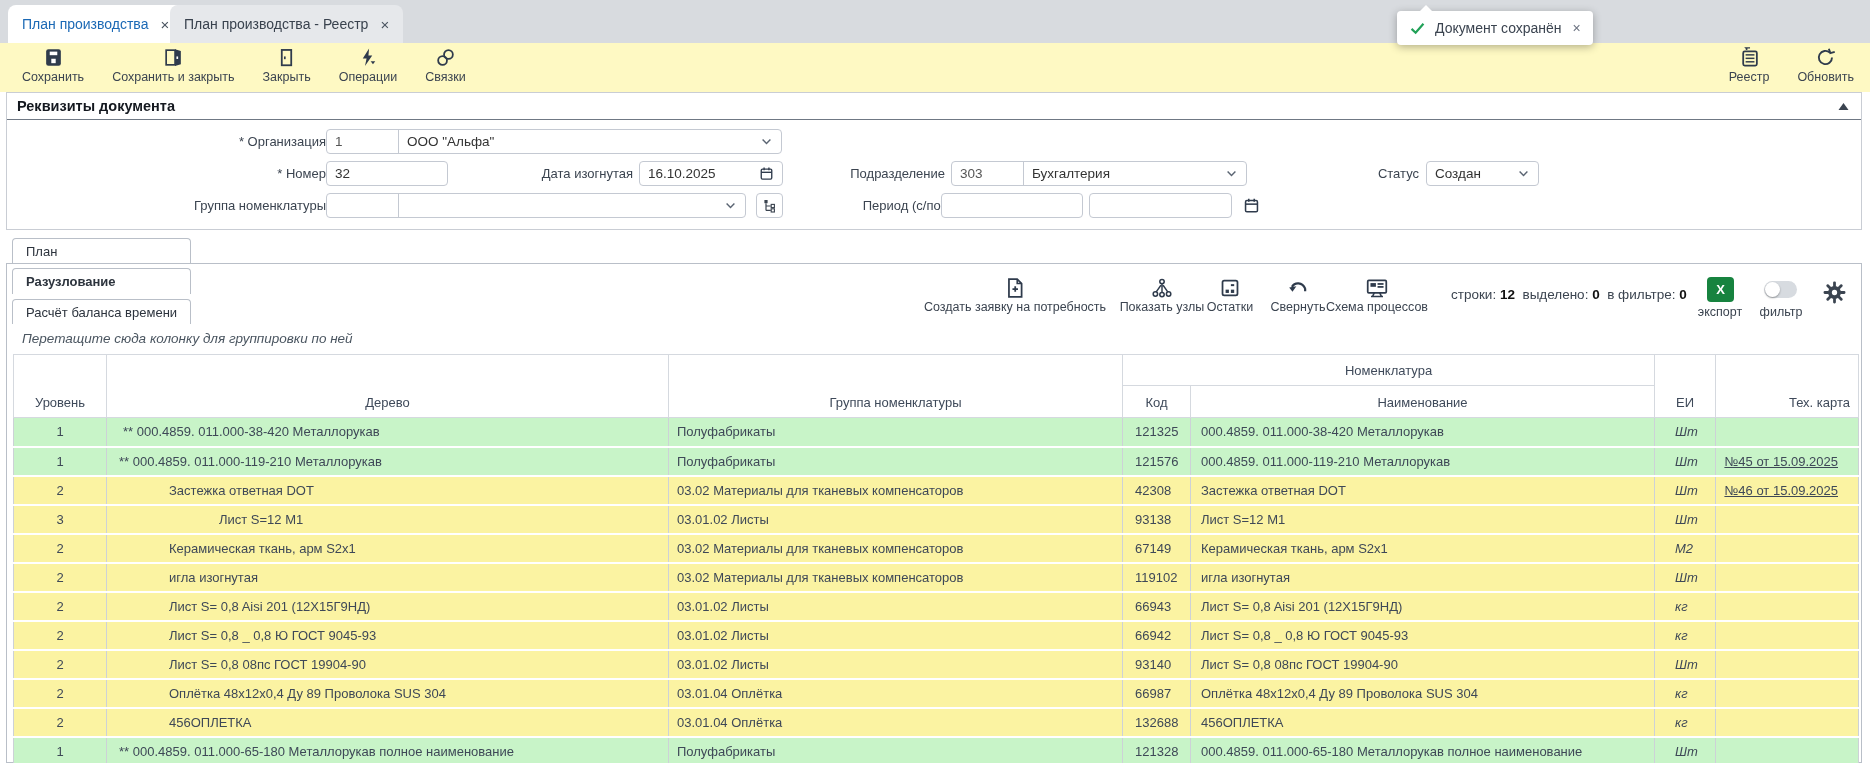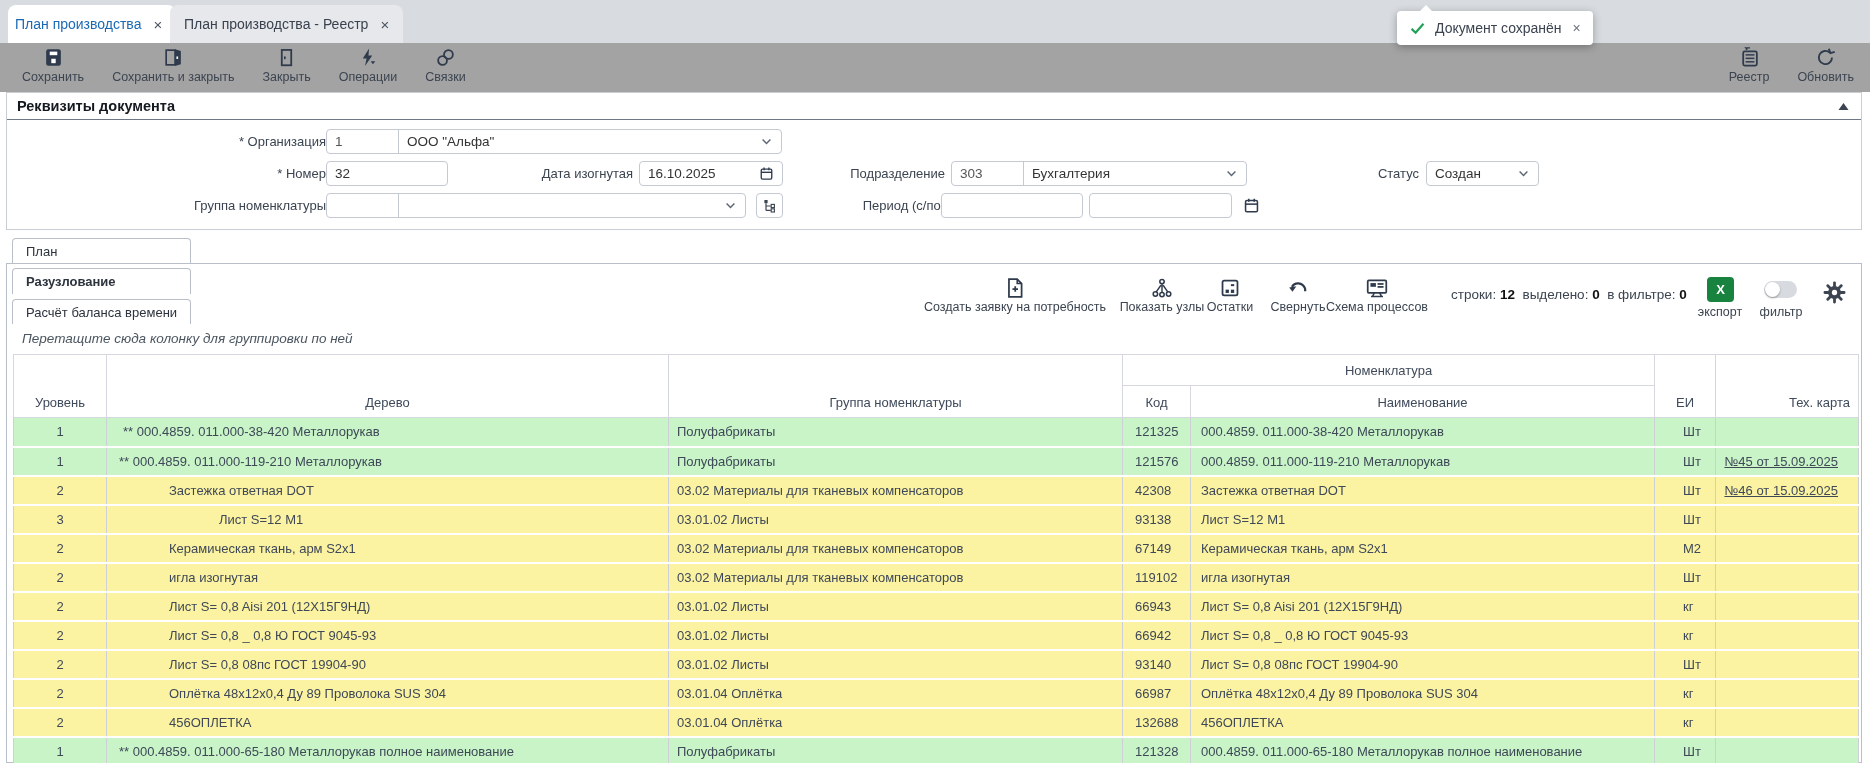--- a/index.html
+++ b/index.html
@@ -3,34 +3,34 @@
 <meta charset="utf-8">
 <style>
   * { margin:0; padding:0; box-sizing:border-box; }
   html,body { width:1870px; height:763px; overflow:hidden; background:#fff;
     font-family:"Liberation Sans","DejaVu Sans",sans-serif; color:#3b4450; }
 
   
   .tabbar { position:absolute; top:0; left:0; width:1870px; height:43px; background:#d8dbdf; }
   .wtab { position:absolute; bottom:0; height:38px; display:flex; align-items:center; gap:12px;
           padding:0 14px; border-radius:8px 8px 0 0; font-size:14px; cursor:pointer; }
-  .wtab.active { background:#fff; color:#1b69b5;padding-left:7px; }
+  .wtab.active { background:#fff; color:#1b69b5; }
   .wtab.inactive { background:#e6e8eb; color:#39424e; }
   .wtab .x { font-size:15px; color:#4a5460; line-height:1; }
 
   
   .toast { position:absolute; left:1397px; top:11px; height:34px; background:#fff; border-radius:4px;
            box-shadow:0 2px 8px rgba(0,0,0,.3); display:flex; align-items:center; gap:9px;
            padding:0 12px; font-size:14px; color:#3b4450; z-index:50; }
   .toast:before { content:""; position:absolute; top:-6px; left:22px; width:0; height:0;
            border-left:7px solid transparent; border-right:7px solid transparent; border-bottom:7px solid #fff; }
   .toast .x { color:#6b7280; font-size:14px; margin-left:2px; }
 
   
-  .main-toolbar { position:absolute; top:43px; left:0; width:1870px; height:49px; background:#a3a3a3; }
+  .main-toolbar { position:absolute; top:43px; left:0; width:1870px; height:49px; background:#fef9c3; }
   .tool-group { position:absolute; top:4px; display:flex; gap:28px; }
   .tool-btn { display:flex; flex-direction:column; align-items:center; gap:2px; cursor:pointer; }
   .tool-btn .lbl { font-size:12.5px; color:#3b4450; white-space:nowrap; }
   svg.ic { display:block; }
 
   
   .reqs { position:absolute; top:92px; left:6px; width:1856px; height:138px;
           border:1px solid #c9cdd4; background:#fff; }
   .reqs-header { position:absolute; top:0; left:0; right:0; height:27px; line-height:26px;
           padding-left:10px; font-size:14.5px; font-weight:bold; color:#14181f;
@@ -81,21 +81,21 @@
   th.va-bottom { vertical-align:bottom; padding-bottom:7px; }
   th.h-right { text-align:right; padding-right:8px; }
   table.grid td { border-right:1px solid #cdd1d7; border-left:1px solid #cdd1d7;
                border-bottom:2px solid #fff; color:#3e4857; white-space:nowrap; overflow:hidden; }
   tr.rgreen td { background:#c8f4c8; }
   tr.ryellow td { background:#fbf3a2; }
   td.c-level { text-align:center; }
   td.c-group { padding-left:8px; }
   td.c-code { padding-left:12px; }
   td.c-name { padding-left:10px; }
-  td.c-unit { padding-left:28px; }
+  td.c-unit { padding-left:20px;font-style:italic; }
   td.c-card { text-align:right; padding-right:20px; }
   td.c-card a { color:#3e4857; text-decoration:underline; cursor:pointer; }
 </style>
 </head>
 <body>
 
 <div class="tabbar">
   <div class="wtab active" style="left:8px;">
     <span>План производства</span>
     <span class="x">×</span>

